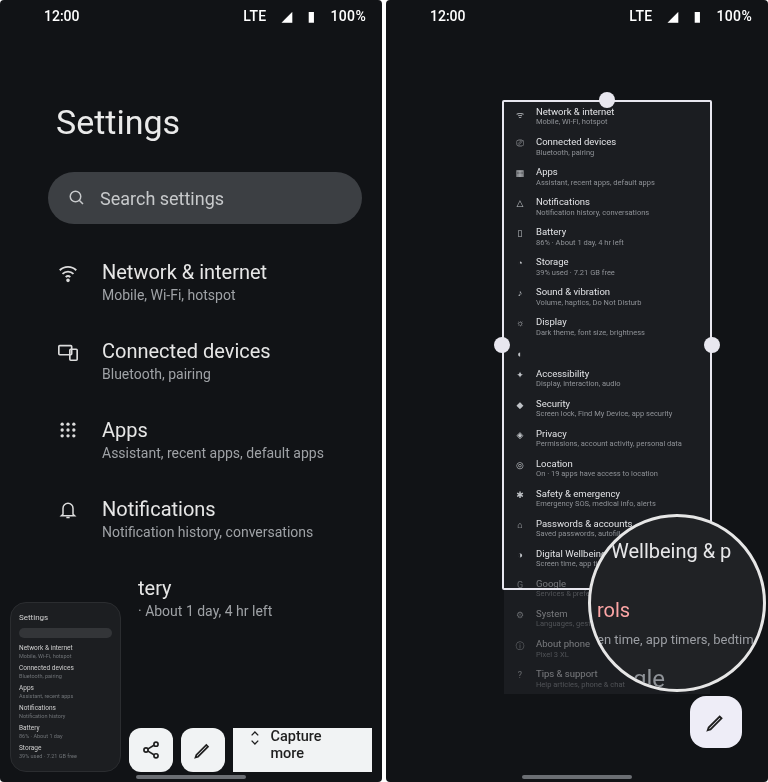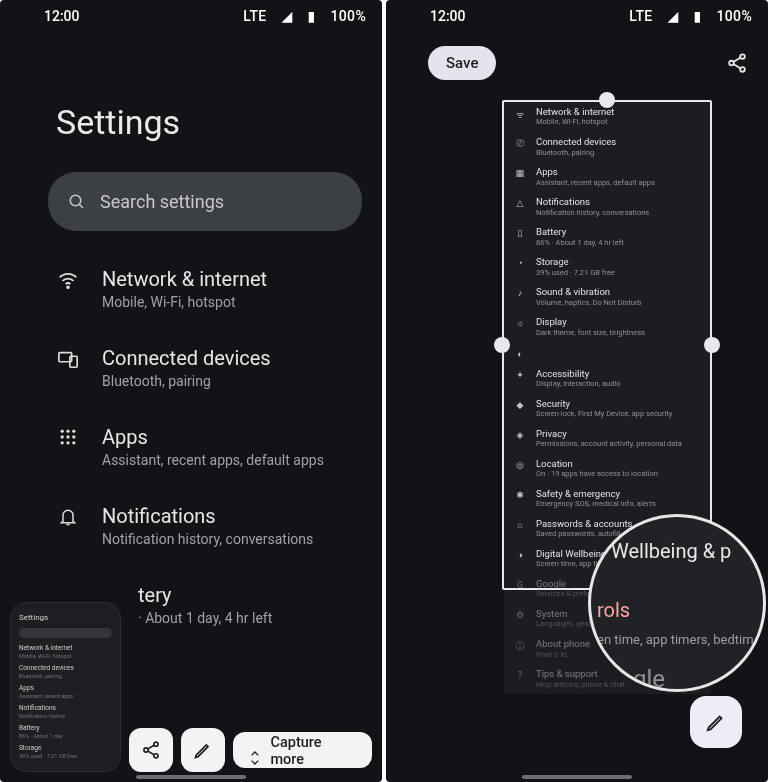--- a/index.html
+++ b/index.html
@@ -5,39 +5,39 @@
   * { box-sizing: border-box; margin: 0; padding: 0; }
   html, body { width: 768px; height: 782px; background: #fff; font-family: -apple-system, Roboto, "Segoe UI", Arial, sans-serif; overflow: hidden; }
   .wrap { display: flex; width: 768px; height: 782px; gap: 4px; }
   .phone { width: 382px; height: 782px; background: #111316; color: #e6e6e6; position: relative; border-radius: 4px; overflow: hidden; padding-left: 28px; }
   .status-bar { display: flex; justify-content: space-between; align-items: center; padding: 8px 16px; font-size: 14px; font-weight: 500; color: #fff; }
   .status-right { display: flex; align-items: center; gap: 15px; letter-spacing: 0.3px; }
 
   
   .title-block { padding: 70px 28px 30px 28px; }
   .settings-title { font-size: 34px; font-weight: 400; color: #eaeaea; }
-  .search-pill { margin: 0 20px 18px 20px; background: #3c3f43; border-radius: 28px; height: 59px; display: flex; align-items: center; padding: 0 20px; gap: 14px; color: #c7c9cb; font-size: 18px; }
+  .search-pill { margin: 0 20px 18px 20px; background: #3c3f43; border-radius: 28px; height: 52px; display: flex; align-items: center; padding: 0 20px; gap: 14px; color: #c7c9cb; font-size: 18px; }
   .search-pill .mag { width: 18px; height: 18px; }
   .setting-row { display: flex; align-items: flex-start; padding: 18px 24px 18px 28px; gap: 22px; }
   .setting-row .icon { width: 24px; display: flex; justify-content: center; padding-top: 2px; color: #dcdcdc; }
   .setting-row .txt { flex: 1; }
   .setting-row .label { font-size: 20px; color: #e6e6e6; line-height: 1.2; }
   .setting-row .sub { font-size: 14px; color: #9fa2a6; margin-top: 3px; }
 
   .screenshot-tray { position: absolute; bottom: 10px; left: 10px; right: 10px; display: flex; align-items: flex-end; gap: 8px; }
   .thumb { width: 112px; height: 170px; border-radius: 16px; background: #1c1e21; border: 1px solid #2b2d30; padding: 10px 8px 8px 8px; font-size: 7px; color: #9aa0a6; overflow: hidden; }
   .thumb .t-title { color:#d0d0d0; font-size:8px; margin-bottom:6px; }
   .thumb .t-search { background:#333538; border-radius:8px; height:10px; margin-bottom:6px; }
   .thumb .t-row { margin: 5px 0; }
   .thumb .t-l1 { color:#cfcfcf; font-size:6.5px; }
   .thumb .t-l2 { color:#6f7377; font-size:5.5px; margin-top:1px; }
 
   .tray-btns { display:flex; gap:8px; align-items:center; }
   .sqbtn { width:44px; height:44px; border-radius:12px; background:#f1f3f4; display:flex; align-items:center; justify-content:center; color:#1f1f1f; }
-  .capture-more { height:36px; border-radius:12px; background:#f1f3f4; color:#1f1f1f; display:flex; align-items:flex-end; gap:8px; padding:0 14px; font-size:14.5px; font-weight:500; }
+  .capture-more { height:44px; border-radius:0; background:#f1f3f4; color:#1f1f1f; display:flex; align-items:flex-start; gap:8px; padding:0 14px; font-size:14.5px; font-weight:500; }
 
   .home-ind { position:absolute; bottom:3px; left:50%; transform:translateX(-50%); width:110px; height:4px; border-radius:2px; background:#6b6e73; }
 
   
   .right .top-actions { display:flex; justify-content:space-between; align-items:center; padding:14px 20px 8px 14px; }
   .save-pill { background:#e5e4ee; color:#1b1d20; padding:8px 18px; border-radius:22px; font-size:15px; font-weight:500; }
   .share-icon { color:#e6e6e6; }
 
   .crop-area { position:absolute; top:100px; left:116px; width:210px; height:490px; }
   .crop-frame { position:absolute; inset:0; border:2px solid #e8e7ef; border-radius:2px; pointer-events:none; z-index:3; }
@@ -224,32 +224,20 @@
     <div class="status-bar">
       <span>12:00</span>
       <span class="status-right">
         <span>LTE</span>
         <span>◢</span>
         <span>▮</span>
         <span>100%</span>
       </span>
     </div>
 
-    <div class="top-actions">
-      <div class="save-pill"><span>Save</span></div>
-      <div class="share-icon">
-        <svg width="22" height="22" viewBox="0 0 24 24" fill="none" stroke="currentColor" stroke-width="2">
-            <circle cx="18" cy="5" r="2.5"></circle>
-            <circle cx="6" cy="12" r="2.5"></circle>
-            <circle cx="18" cy="19" r="2.5"></circle>
-            <line x1="8" y1="11" x2="16" y2="6"></line>
-            <line x1="8" y1="13" x2="16" y2="18"></line>
-          </svg>
-      </div>
-    </div>
 
     <div class="long-list" id="long-list">
         <div class="ll-row">
           <div class="ll-icon">ᯤ</div>
           <div class="ll-txt">
             <div class="ll-l1">Network &amp; internet</div>
             <div class="ll-l2">Mobile, Wi-Fi, hotspot</div>
           </div>
         </div>
         <div class="ll-row">

